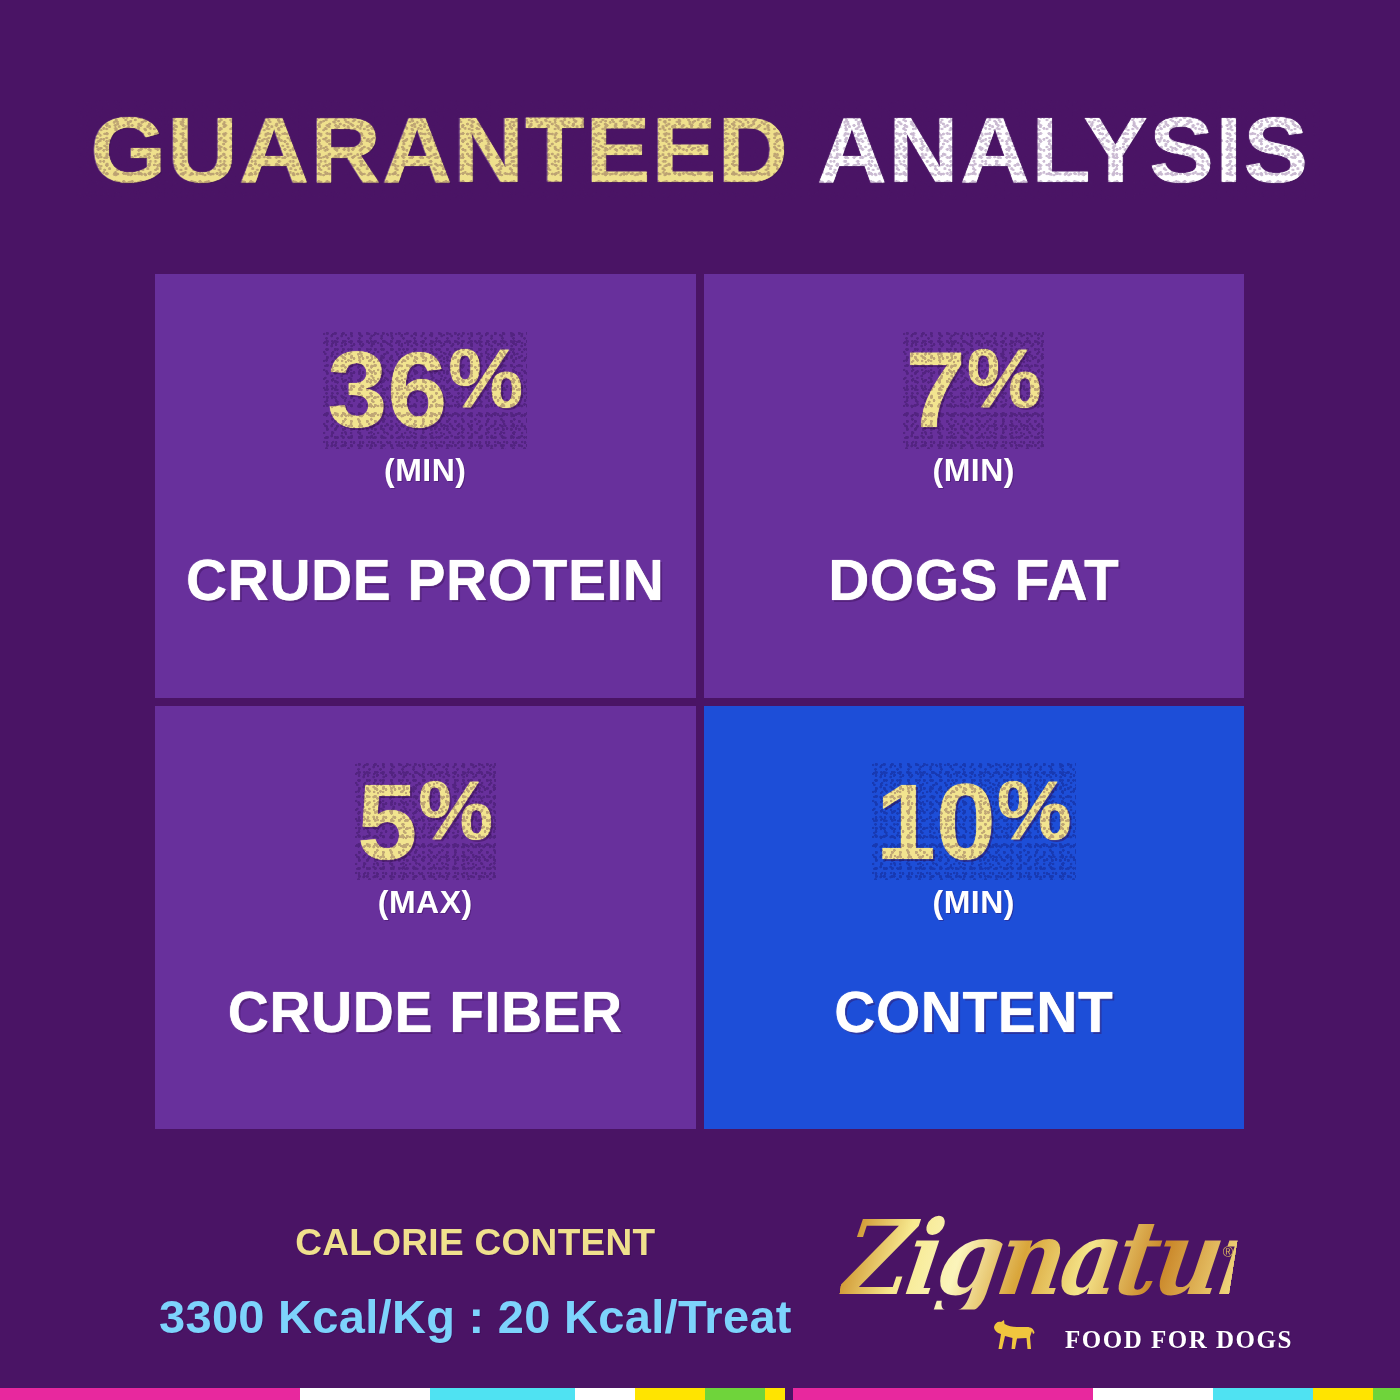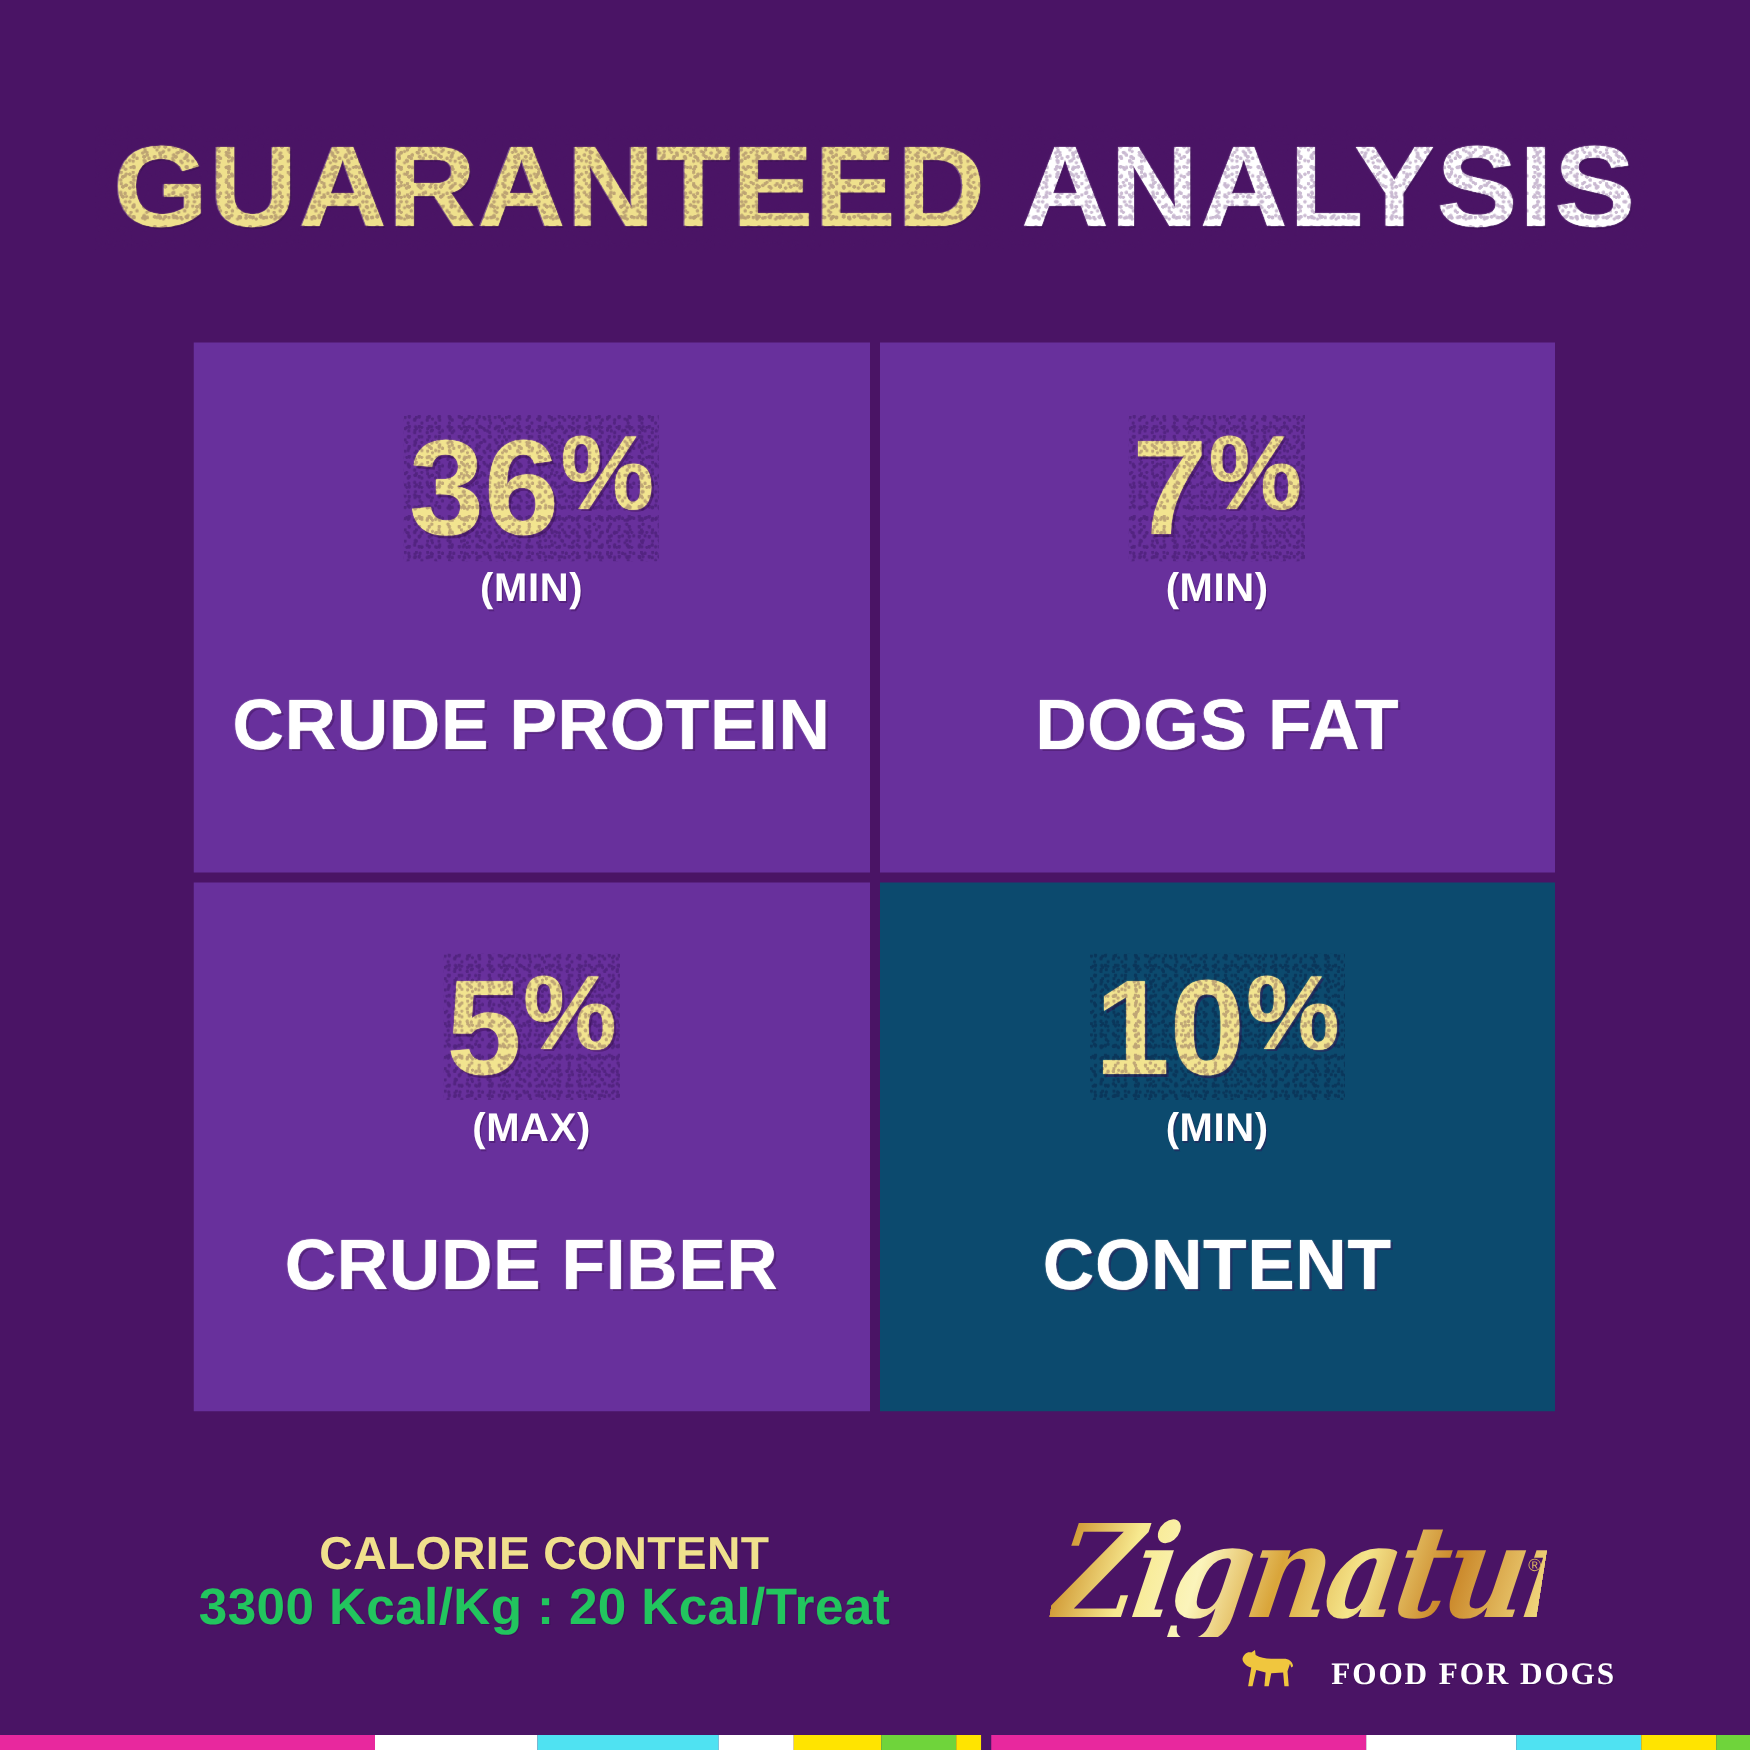--- a/index.html
+++ b/index.html
@@ -163,24 +163,24 @@
     font-size: 37px;
     font-weight: bold;
     color: #f0e08d;
     letter-spacing: .3px;
     line-height: 1;
     font-stretch: condensed;
     text-shadow: 1px 1px 0 rgba(55,12,80,.45);
     white-space: nowrap;
   }
   #calorie-value {
-    margin-top: 4px;
-    font-size: 41px;
-    font-weight: bold;
-    color: #22c55e;
+    margin-top: 32px;
+    font-size: 47px;
+    font-weight: bold;
+    color: #7dd3fc;
     letter-spacing: .3px;
     line-height: 1;
     font-stretch: condensed;
     text-shadow: 1px 1px 0 rgba(55,12,80,.45);
     white-space: nowrap;
   }
 
   
   #logo {
     position: absolute;
@@ -269,21 +269,21 @@
       <div class="minmax" style="color: rgb(255, 255, 255);">(MIN)</div>
       <div class="label" style="color: rgb(255, 255, 255);">DOGS FAT</div>
     </div>
 
     <div class="cell" style="background: rgb(104, 48, 156);">
       <div class="pct chalk" style="color: rgb(242, 228, 143);"><span>5</span><span class="sym">%</span></div>
       <div class="minmax" style="color: rgb(255, 255, 255);">(MAX)</div>
       <div class="label" style="color: rgb(255, 255, 255);">CRUDE FIBER</div>
     </div>
 
-    <div class="cell" style="background: #0c4a6e;">
+    <div class="cell" style="background: #1d4ed8;">
       <div class="pct chalk" style="color: rgb(242, 228, 143);"><span>10</span><span class="sym">%</span></div>
       <div class="minmax" style="color: rgb(255, 255, 255);">(MIN)</div>
       <div class="label" style="color: rgb(255, 255, 255);">CONTENT</div>
     </div>
 
   </div>
 
   <div id="footer">
 
     <div id="calorie-block">

